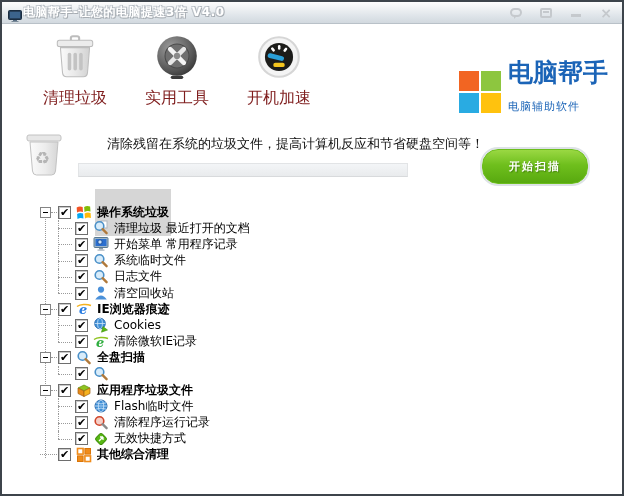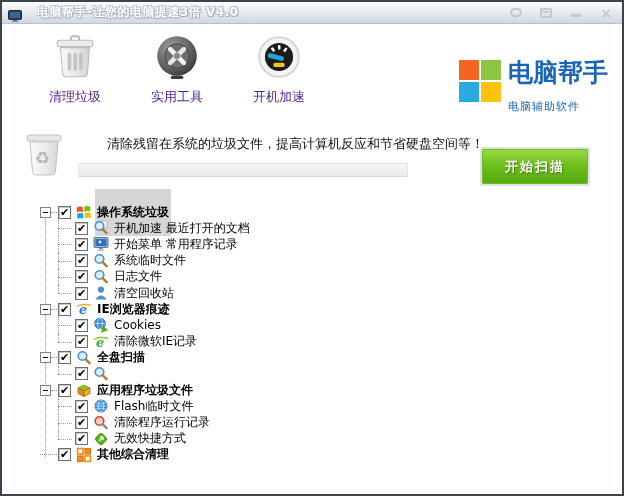--- a/index.html
+++ b/index.html
@@ -7,61 +7,61 @@
   .window{
     width:624px;height:496px;position:relative;
     border:2px solid #3d444b;background:#ffffff;
     font-family:"DejaVu Sans","Liberation Sans",sans-serif;
     overflow:hidden;
   }
   
   .titlebar{
     height:22px;display:flex;align-items:center;
     background:linear-gradient(#fdfdfd,#dde3e8 70%,#d2d9df);
-    border-bottom:1px solid #b9c1c8;padding:0 6px;gap:15px;
+    border-bottom:1px solid #b9c1c8;padding:0 6px;gap:1px;
   }
   .titlebar-icon{width:14px;height:12px;display:inline-block;flex:0 0 auto;}
   .title-text{
     font-size:12px;font-weight:bold;color:#ffffff;letter-spacing:.5px;
     text-shadow:1px 1px 0 #a7adb3,-1px -1px 0 #c6ccd2,1px -1px 0 #b5bbc1,-1px 1px 0 #b5bbc1;
     flex:1;white-space:nowrap;overflow:hidden;
   }
   .tb-buttons{display:flex;align-items:center;gap:14px;margin-right:2px;}
   .tb-btn{width:16px;height:14px;display:flex;align-items:center;justify-content:center;cursor:default;}
   .glyph-bubble{width:12px;height:9px;border:2px solid #c5c9cd;border-radius:5px;position:relative;}
   .glyph-bubble::after{content:"";position:absolute;left:2px;bottom:-4px;border:2px solid transparent;border-top-color:#c5c9cd;border-left-color:#c5c9cd;}
   .glyph-skin{width:12px;height:10px;border:2px solid #c5c9cd;border-radius:2px;position:relative;}
   .glyph-skin::after{content:"";position:absolute;left:1px;top:1px;width:6px;height:2px;background:#c5c9cd;}
   .glyph-min{width:10px;height:3px;background:#c5c9cd;margin-top:6px;}
   .glyph-close{font-size:14px;font-weight:bold;color:#c5c9cd;line-height:12px;}
   
   .toolbar{height:87px;position:relative;display:flex;align-items:flex-start;padding:8px 0 0 30px;gap:16px;background:#fff;}
   .tool-item{width:86px;display:flex;flex-direction:column;align-items:center;gap:2px;cursor:pointer;}
   .tool-item svg{width:50px;height:50px;}
-  .tool-label{font-size:13px;color:#4c1d95;}
+  .tool-label{font-size:16px;color:#7f1d1d;}
   
-  .logo{position:absolute;right:14px;top:36px;display:flex;align-items:flex-start;gap:7px;}
+  .logo{position:absolute;right:14px;top:36px;display:flex;align-items:flex-end;gap:7px;}
   .logo-grid{display:grid;grid-template-columns:20px 20px;grid-template-rows:20px 20px;gap:2px;}
   .logo-sq{width:20px;height:20px;}
   .logo-texts{display:flex;flex-direction:column;align-items:flex-start;line-height:1.05;}
   .logo-title{font-size:25px;font-weight:bold;}
   .logo-sub{font-size:11px;margin-top:15px;letter-spacing:1px;}
   .toolbar-divider{position:absolute;left:0;top:110px;width:100%;height:1px;background:#8f8f8f;}
   
   .scan-row{position:absolute;left:0;top:111px;width:100%;height:81px;background:#fff;}
   .bin-icon{position:absolute;left:20px;top:16px;}
   .scan-desc{position:absolute;left:76px;top:22px;font-size:13px;color:#111;margin-left:29px;}
   .scan-strip{position:absolute;left:76px;top:50px;width:330px;height:14px;
     background:linear-gradient(#f3f5f7,#e9ebed);border:1px solid #e2e4e6;border-bottom-color:#d8dadc;}
   .scan-button{
     position:absolute;right:34px;top:36px;width:106px;height:35px;
     background:linear-gradient(#9ad843,#6fbf1d 45%,#58a90f);
-    border:1px solid #4f9d11;border-radius:1px;
+    border:1px solid #4f9d11;border-radius:16px;
     box-shadow:0 0 0 2px #dde2e6;
-    color:#fff;font-size:13px;font-weight:bold;letter-spacing:2px;
+    color:#fff;font-size:11px;font-weight:bold;letter-spacing:2px;
     display:flex;align-items:center;justify-content:center;
     text-shadow:1px 1px 1px rgba(40,90,0,.55);cursor:pointer;
     font-family:Liberation Mono, monospace;
   }
   
   .tree{position:absolute;left:0;top:192px;width:100%;bottom:0;padding:10px 0 0 38px;background:#fff;}
   .tree-guide{position:absolute;left:43px;top:18px;height:246px;border-left:1px dotted #9a9a9a;}
   .tree-row{display:flex;align-items:center;height:16.2px;position:relative;font-size:12px;color:#000;white-space:nowrap;}
   .tree-row.bold .tree-label{font-weight:bold;}
   .tree-row.selected .tree-label{background:#d6d6d6;}
@@ -235,21 +235,21 @@
         <div class="tree-row">
           <span class="child-connector"></span>
           <span class="checkbox">✔</span>
           <span class="tree-icon">
             <svg viewBox="0 0 16 16">
               <rect x="8" y="1" width="6" height="7" fill="#fff" stroke="#b0b8c0"></rect>
               <circle cx="6.5" cy="6" r="4.3" fill="#d8ecfa" stroke="#4a90c8" stroke-width="1.6"></circle>
               <line x1="9.6" y1="9.2" x2="13.6" y2="13.2" stroke="#b0793a" stroke-width="2.4" stroke-linecap="round"></line>
             </svg>
           </span>
-          <span class="tree-label">开机加速 最近打开的文档</span>
+          <span class="tree-label">清理垃圾 最近打开的文档</span>
         </div>
         <div class="tree-row">
           <span class="child-connector"></span>
           <span class="checkbox">✔</span>
           <span class="tree-icon">
             <svg viewBox="0 0 16 16">
               <rect x="1" y="1.5" width="14" height="10" rx="1" fill="#9fb6c8" stroke="#5a7a92"></rect>
               <rect x="2.5" y="3" width="11" height="7" fill="#2a6fd0"></rect>
               <circle cx="7" cy="6" r="2.2" fill="#cfe6fa" stroke="#1a4f9c"></circle>
               <rect x="6" y="12" width="4" height="1.5" fill="#8a9aa8"></rect>

